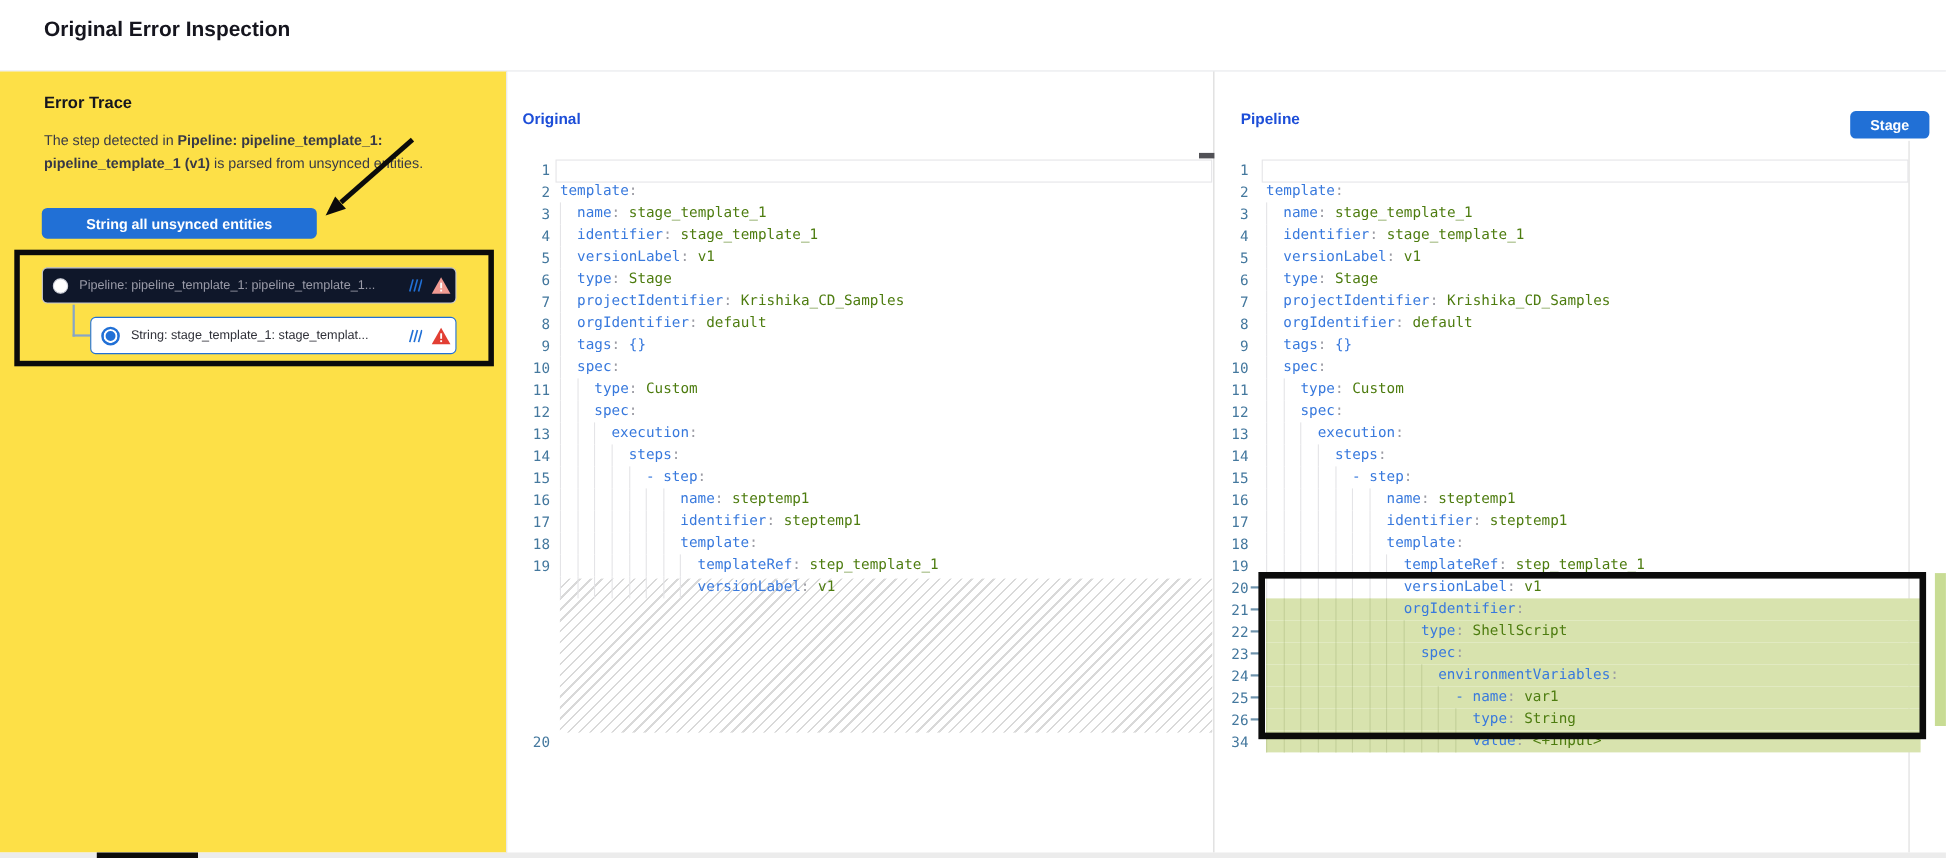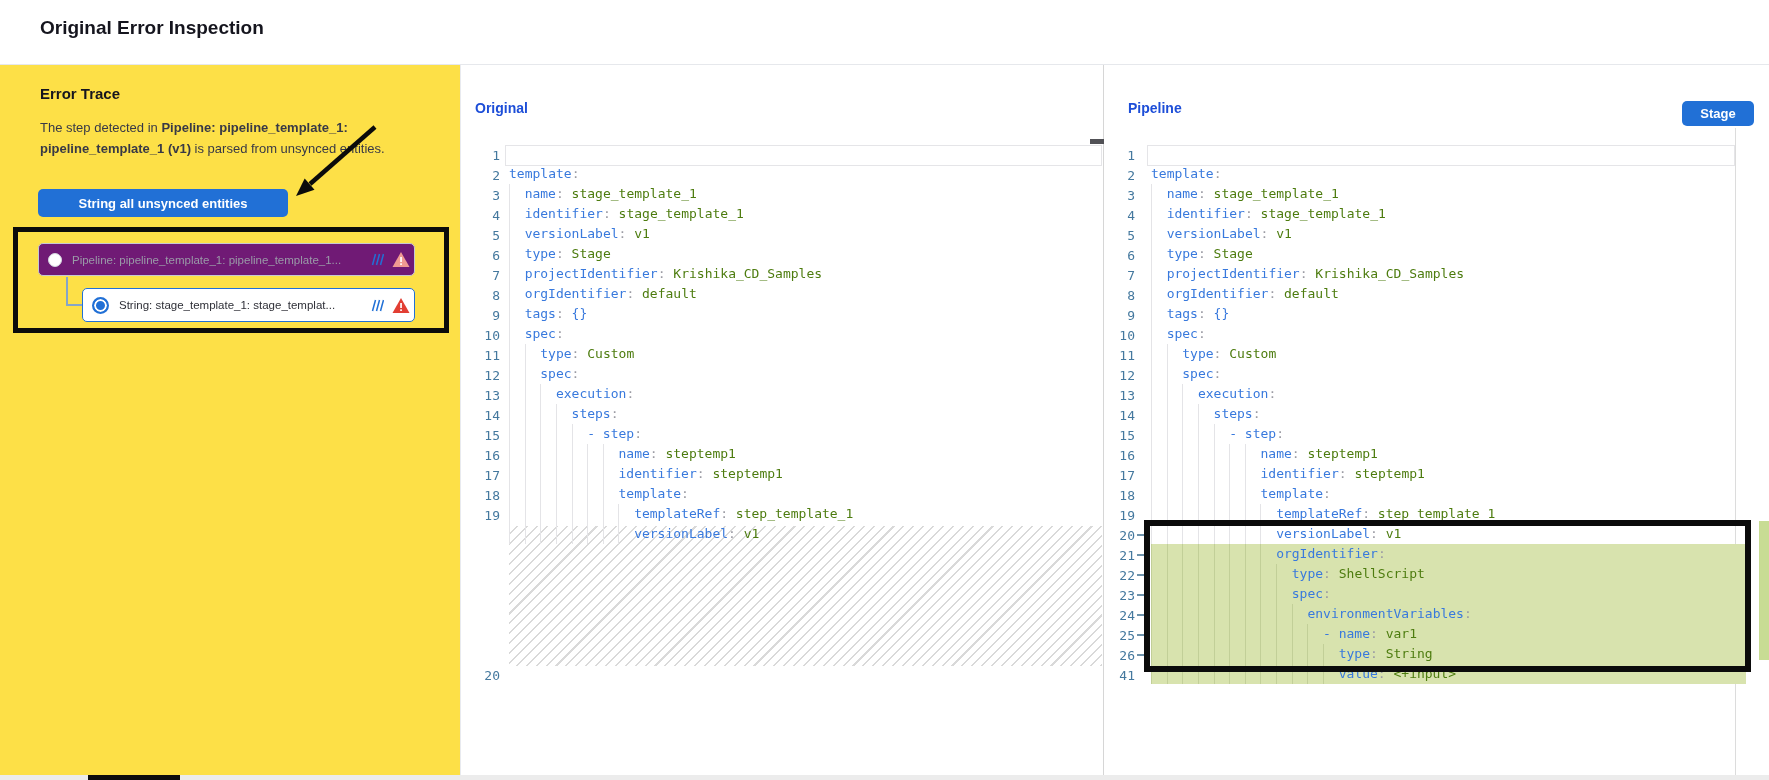--- a/index.html
+++ b/index.html
@@ -18,21 +18,21 @@
   .btn{display:flex;align-items:center;justify-content:center;background:#2170d6;color:#fff;
        font-weight:bold;font-size:13px;border-radius:5px;cursor:pointer;border:none;}
   #btn-update-all{left:38px;top:124px;width:250px;height:28px;}
 
   
   .ann{border:5px solid #0b0b0b;box-sizing:border-box;background:transparent;z-index:30;}
   #ann-cards{left:13px;top:227px;width:436px;height:106px;}
   #ann-added{left:1144px;top:520px;width:607px;height:152px;border-width:6px;z-index:40;}
 
   
-  .card{position:absolute;display:flex;align-items:center;background:#701a75;border-radius:5px;
+  .card{position:absolute;display:flex;align-items:center;background:#0f172a;border-radius:5px;
         box-sizing:border-box;z-index:31;}
   #card-pipeline{left:38px;top:243px;width:377px;height:33px;border:1px solid #c6c8d4;}
   #card-stage{left:82px;top:288px;width:333px;height:34px;border:1.6px solid #2170d6;background:#fff;}
   .card .lbl{font-size:11.5px;white-space:nowrap;overflow:hidden;flex:1 1 auto;margin-left:10px;}
   #card-pipeline .lbl{color:#9a9ba8;}
   #card-stage .lbl{color:#2f3038;}
   .radio-empty{width:14px;height:14px;border-radius:50%;border:1.5px solid #d4d6df;background:#fff;
         margin-left:9px;flex:0 0 auto;box-sizing:border-box;}
   .radio-filled{width:17px;height:17px;border-radius:50%;border:2px solid #2170d6;background:#2170d6;
         box-shadow:inset 0 0 0 2px #fff;margin-left:9px;flex:0 0 auto;box-sizing:border-box;}
@@ -187,21 +187,21 @@
       <div class="crow"><span class="ln">17</span><span class="mk"></span><span class="code"><span class="ig"></span><span class="ig"></span><span class="ig"></span><span class="ig"></span><span class="ig"></span><span class="ig"></span><span class="ig"></span><span class="k">template</span><span class="c">:</span></span></div>
       <div class="crow"><span class="ln">18</span><span class="mk"></span><span class="code"><span class="ig"></span><span class="ig"></span><span class="ig"></span><span class="ig"></span><span class="ig"></span><span class="ig"></span><span class="ig"></span><span class="ig"></span><span class="k">templateRef</span><span class="c">:</span><span class="v"> step_template_1</span></span></div>
       <div class="crow"><span class="ln">19</span><span class="mk"></span><span class="code"><span class="ig"></span><span class="ig"></span><span class="ig"></span><span class="ig"></span><span class="ig"></span><span class="ig"></span><span class="ig"></span><span class="ig"></span><span class="k">versionLabel</span><span class="c">:</span><span class="v"> v1</span></span></div>
       <div class="crow"><span class="ln">20</span><span class="mk"><i class="addmark"></i></span><span class="code added"><span class="ig"></span><span class="ig"></span><span class="ig"></span><span class="ig"></span><span class="ig"></span><span class="ig"></span><span class="ig"></span><span class="ig"></span><span class="k">orgIdentifier</span><span class="c">:</span></span></div>
       <div class="crow"><span class="ln">21</span><span class="mk"><i class="addmark"></i></span><span class="code added"><span class="ig"></span><span class="ig"></span><span class="ig"></span><span class="ig"></span><span class="ig"></span><span class="ig"></span><span class="ig"></span><span class="ig"></span><span class="ig"></span><span class="k">type</span><span class="c">:</span><span class="v"> ShellScript</span></span></div>
       <div class="crow"><span class="ln">22</span><span class="mk"><i class="addmark"></i></span><span class="code added"><span class="ig"></span><span class="ig"></span><span class="ig"></span><span class="ig"></span><span class="ig"></span><span class="ig"></span><span class="ig"></span><span class="ig"></span><span class="ig"></span><span class="k">spec</span><span class="c">:</span></span></div>
       <div class="crow"><span class="ln">23</span><span class="mk"><i class="addmark"></i></span><span class="code added"><span class="ig"></span><span class="ig"></span><span class="ig"></span><span class="ig"></span><span class="ig"></span><span class="ig"></span><span class="ig"></span><span class="ig"></span><span class="ig"></span><span class="ig"></span><span class="k">environmentVariables</span><span class="c">:</span></span></div>
       <div class="crow"><span class="ln">24</span><span class="mk"><i class="addmark"></i></span><span class="code added"><span class="ig"></span><span class="ig"></span><span class="ig"></span><span class="ig"></span><span class="ig"></span><span class="ig"></span><span class="ig"></span><span class="ig"></span><span class="ig"></span><span class="ig"></span><span class="ig"></span><span class="k">- </span><span class="k">name</span><span class="c">:</span><span class="v"> var1</span></span></div>
       <div class="crow"><span class="ln">25</span><span class="mk"><i class="addmark"></i></span><span class="code added"><span class="ig"></span><span class="ig"></span><span class="ig"></span><span class="ig"></span><span class="ig"></span><span class="ig"></span><span class="ig"></span><span class="ig"></span><span class="ig"></span><span class="ig"></span><span class="ig"></span><span class="ig"></span><span class="k">type</span><span class="c">:</span><span class="v"> String</span></span></div>
       <div class="crow"><span class="ln">26</span><span class="mk"><i class="addmark"></i></span><span class="code added"><span class="ig"></span><span class="ig"></span><span class="ig"></span><span class="ig"></span><span class="ig"></span><span class="ig"></span><span class="ig"></span><span class="ig"></span><span class="ig"></span><span class="ig"></span><span class="ig"></span><span class="ig"></span><span class="k">value</span><span class="c">:</span><span class="v"> &lt;+input&gt;</span></span></div>
-      <div class="crow"><span class="ln">41</span><span class="mk"></span><span class="code"></span></div>
+      <div class="crow"><span class="ln">34</span><span class="mk"></span><span class="code"></span></div>
     </div>
 
   <div class="abs ann" id="ann-added"></div>
 
   <div class="abs" id="botbar"></div>
   <div class="abs" id="botbar-black"></div>
 
 </div>
 
 </body></html>

